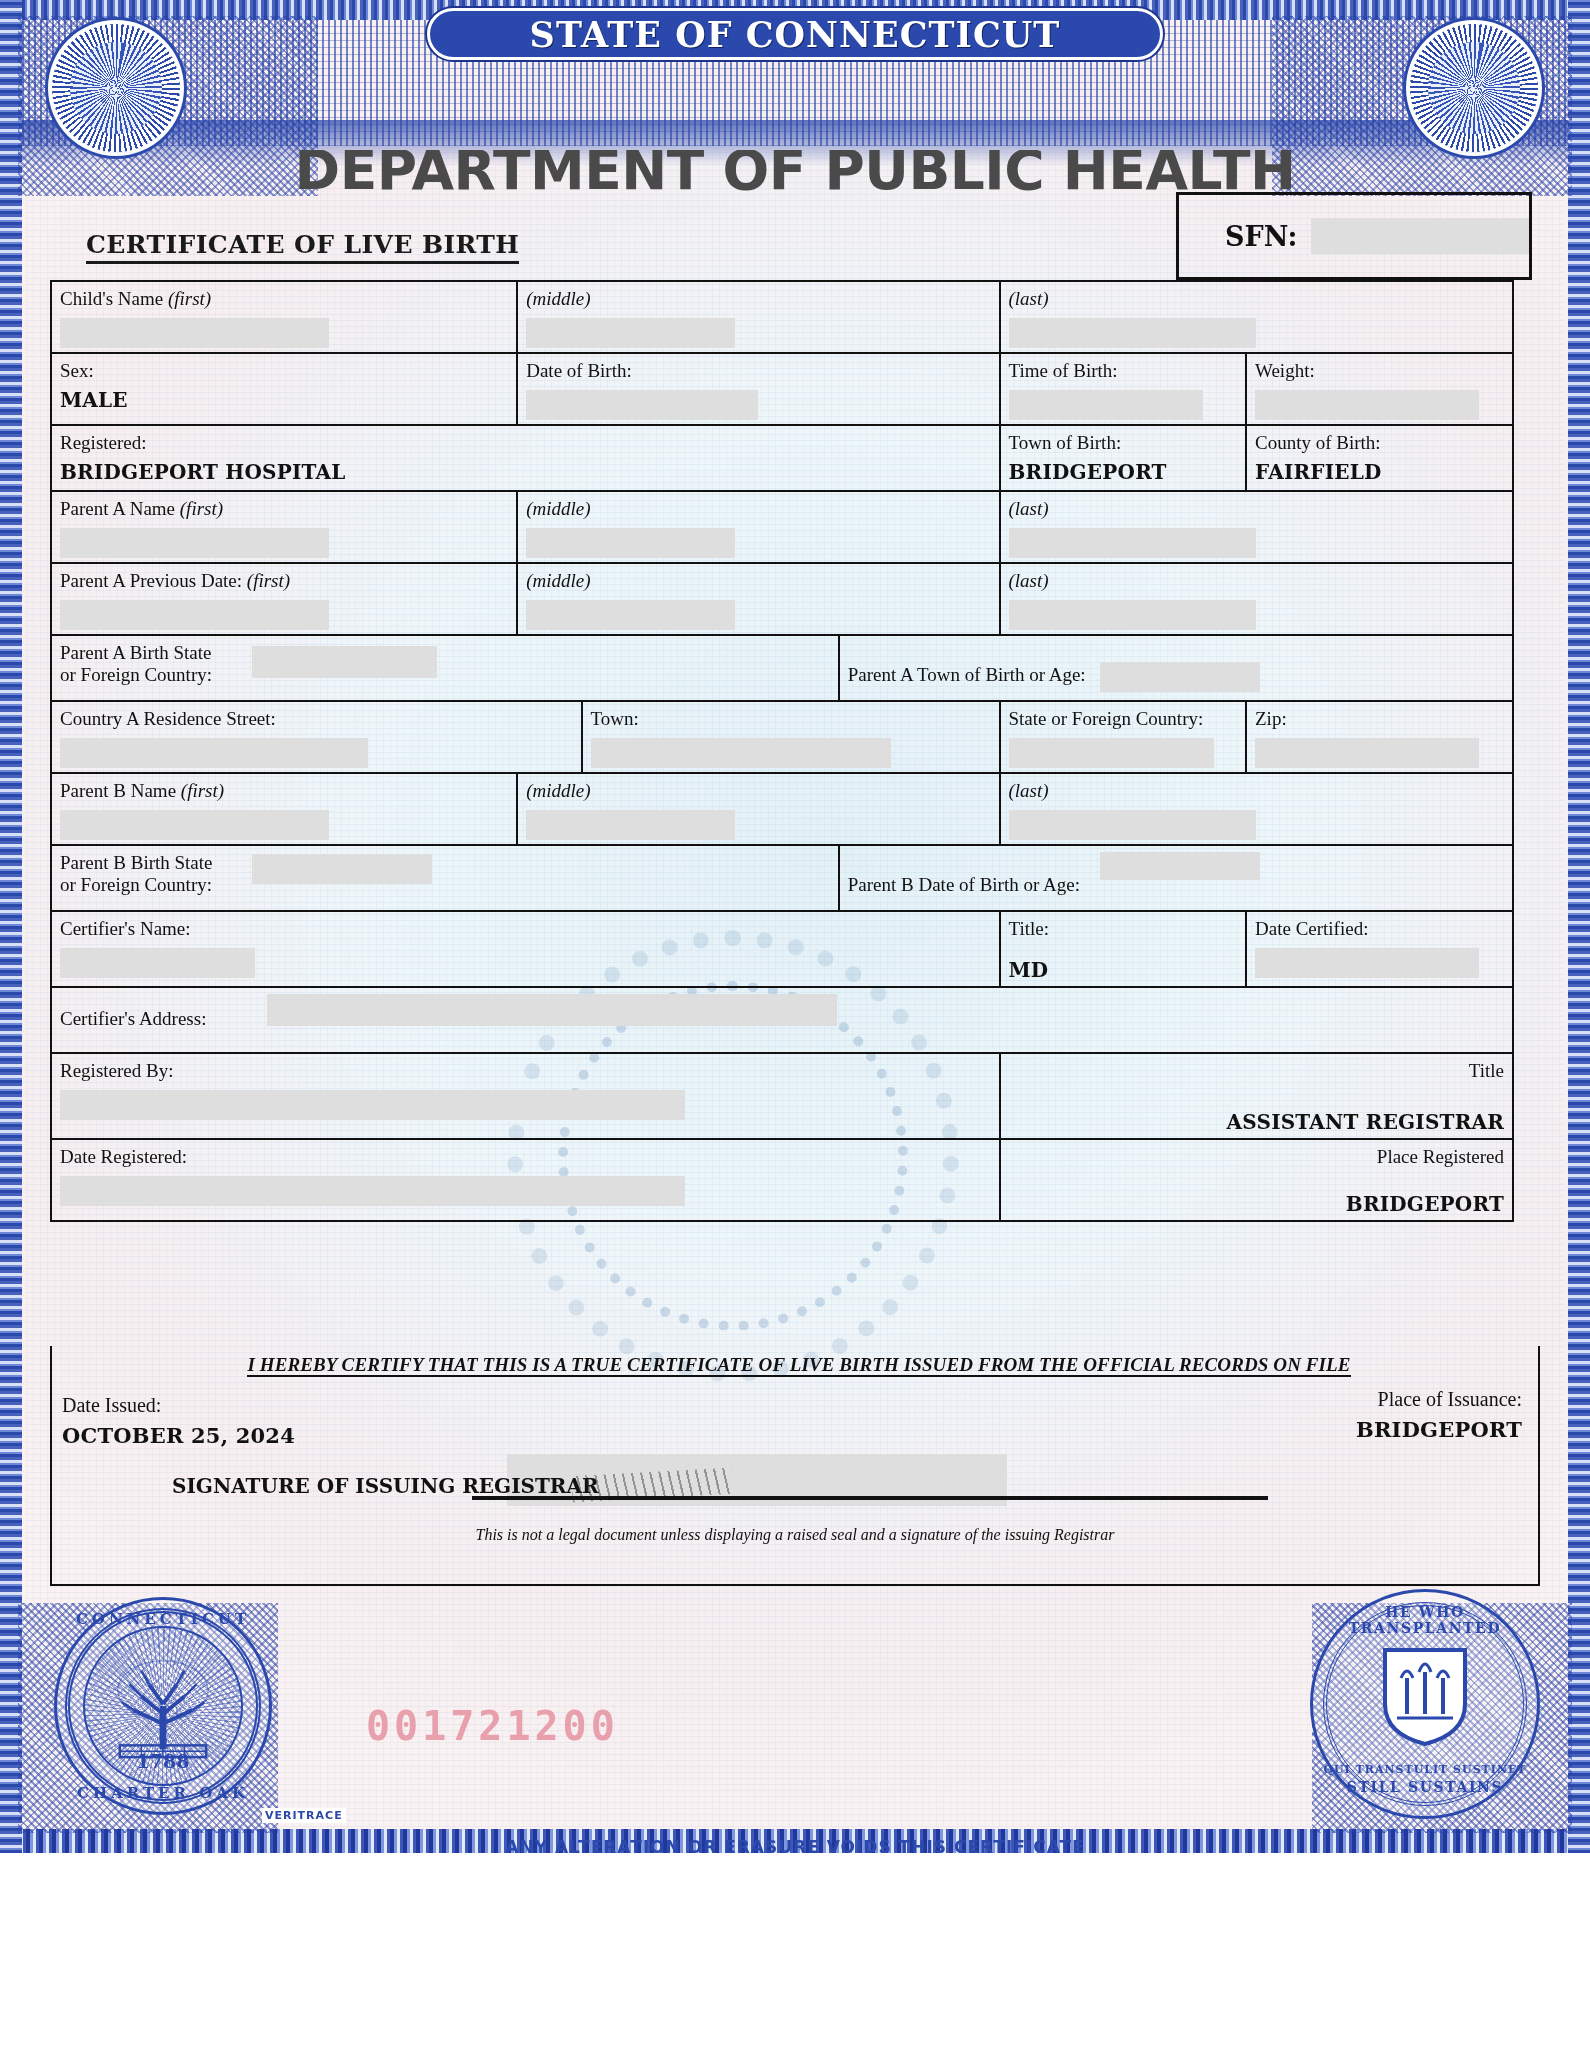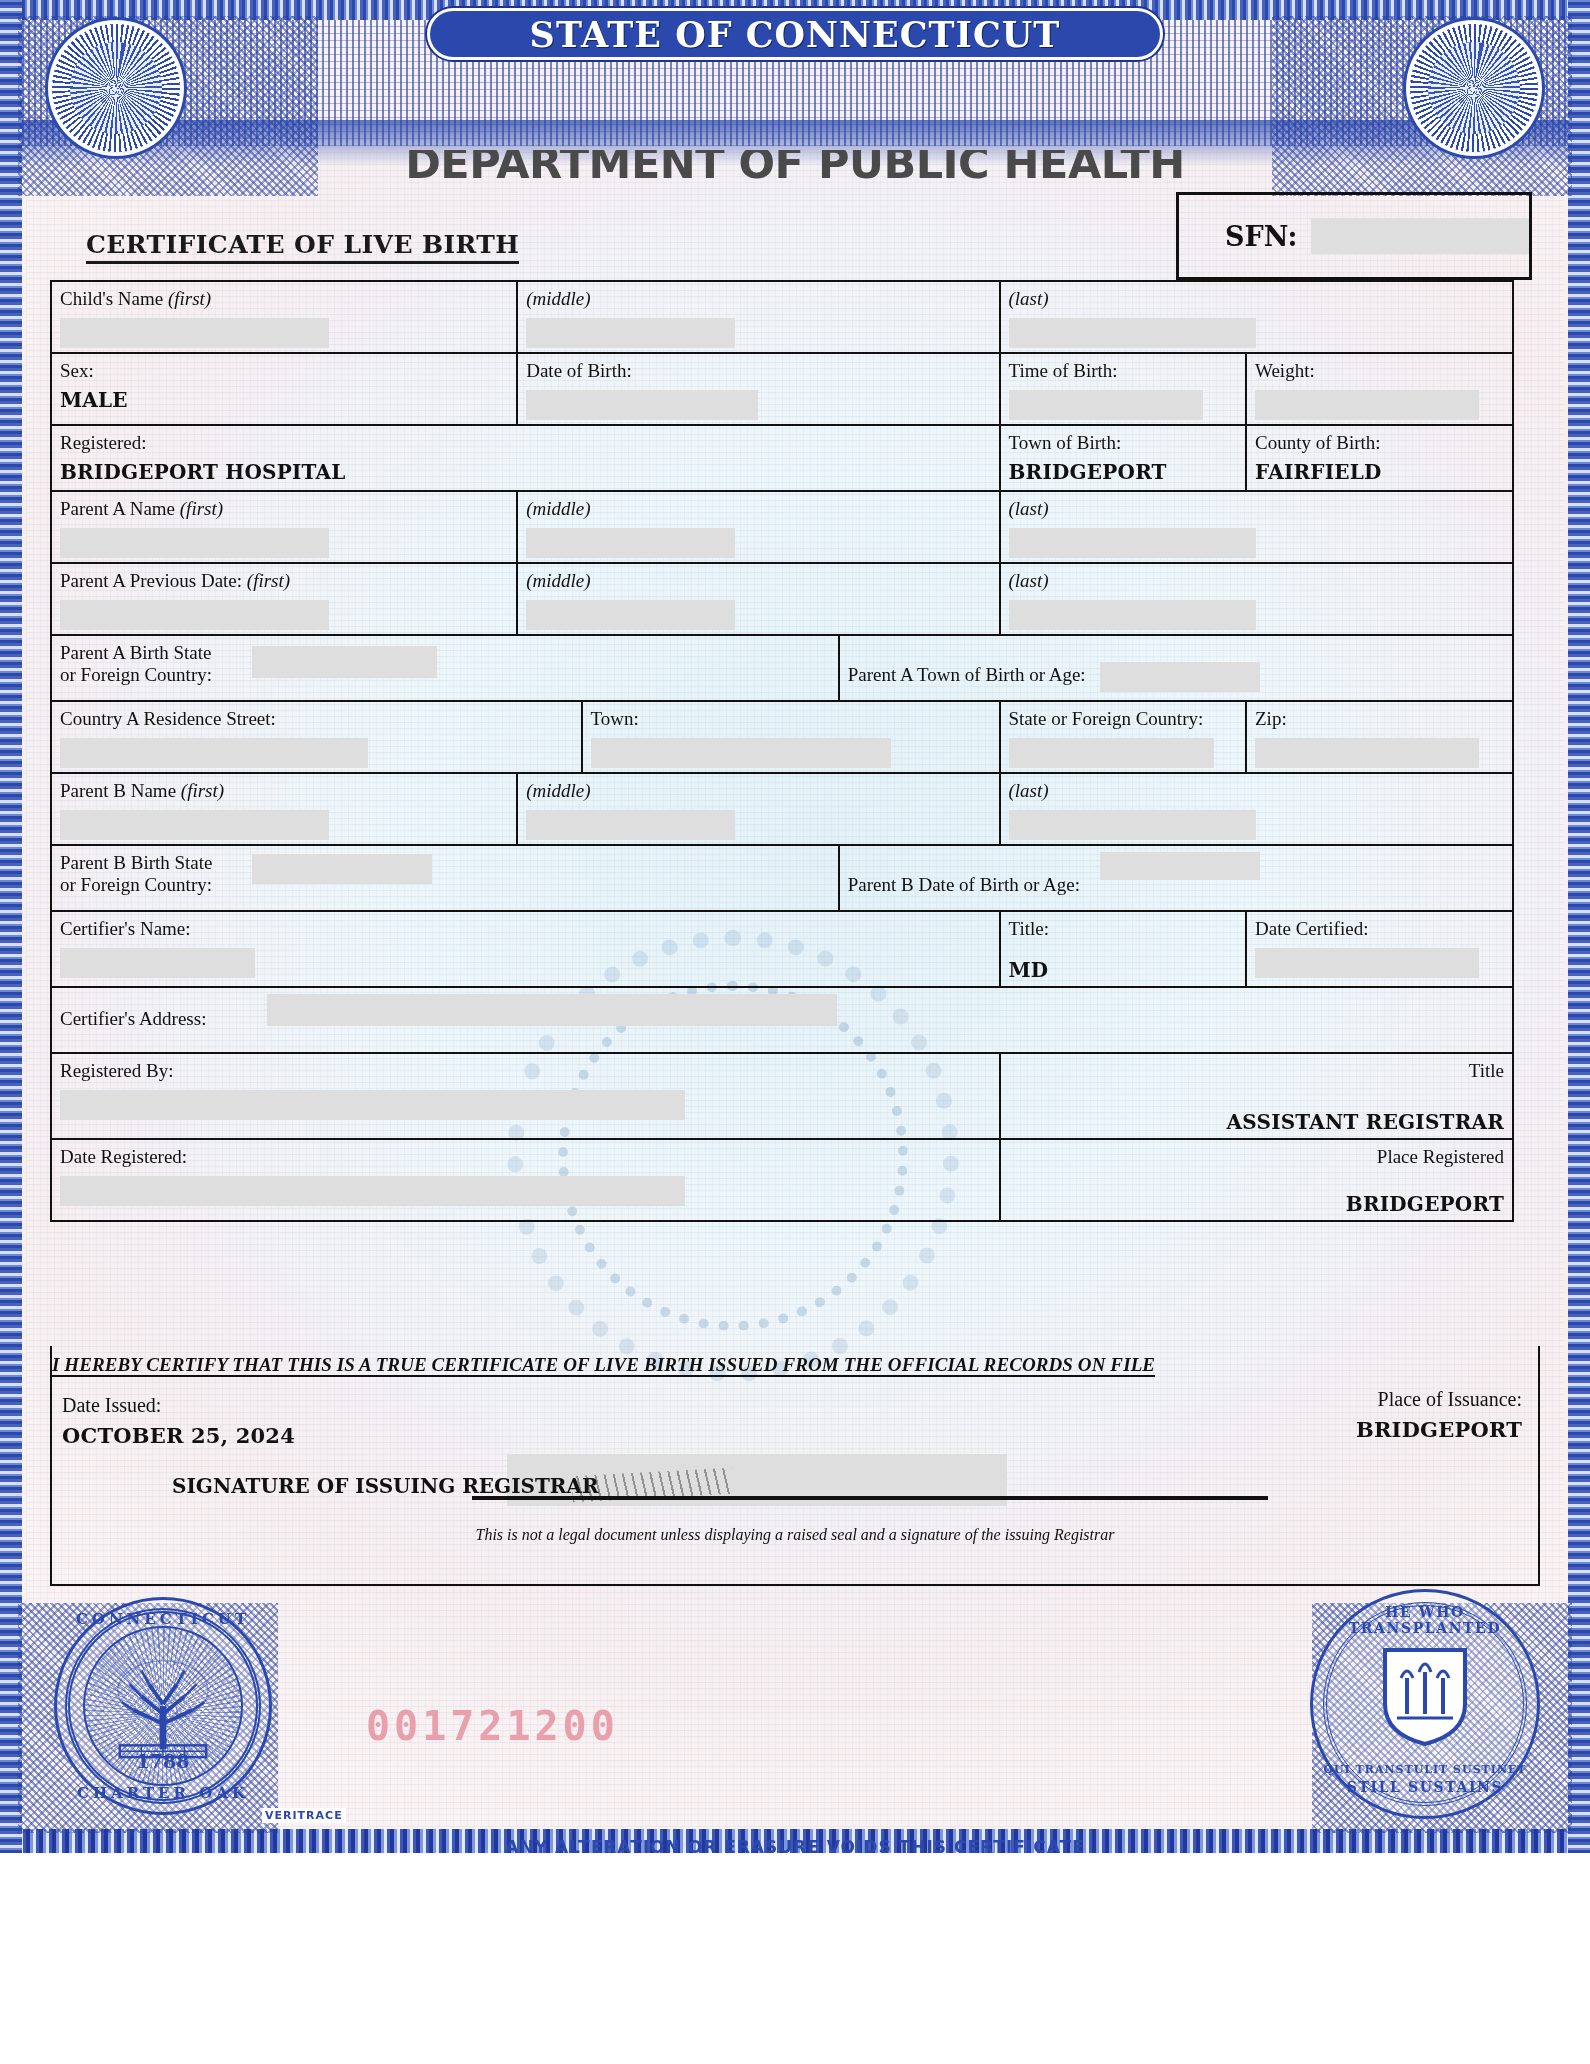--- a/index.html
+++ b/index.html
@@ -64,21 +64,21 @@
   .watermark{position:absolute;inset:0;pointer-events:none;opacity:.30;
      background-image:
        repeating-linear-gradient(0deg,rgba(90,140,185,.30) 0 1px,rgba(255,255,255,0) 1px 6px),
        repeating-linear-gradient(90deg,rgba(110,150,195,.22) 0 1px,rgba(255,255,255,0) 1px 7px);}
   .wm-seal{position:absolute;left:46%;top:60%;width:420px;height:420px;transform:translate(-50%,-50%);
      border-radius:50%;border:16px dotted rgba(110,150,190,.35);opacity:.55;}
   .wm-seal2{position:absolute;left:46%;top:60%;width:330px;height:330px;transform:translate(-50%,-50%);
      border-radius:50%;border:10px dotted rgba(110,150,190,.3);}
 
   .dept{position:absolute;left:0;right:0;top:-12px;text-align:center;}
-  .dept span{font-family:"DejaVu Sans",sans-serif;font-weight:bold;font-size:43px;color:#4a4a4a;
+  .dept span{font-family:"DejaVu Sans",sans-serif;font-weight:bold;font-size:55px;color:#4a4a4a;
      letter-spacing:-.5px;margin-top:40px;}
 
   .colb{position:absolute;left:60px;top:80px;}
   .colb .ttl{font-family:"DejaVu Serif",serif;font-weight:bold;font-size:25px;color:#1a1a1a;
      border-bottom:3px solid #1a1a1a;padding-bottom:2px;letter-spacing:.4px;}
 
   .sfnbox{position:absolute;right:32px;top:42px;width:350px;height:82px;border:3px solid #111;
      display:flex;align-items:center;}
   .sfnlabel{font-family:"DejaVu Serif",serif;font-weight:bold;font-size:27px;margin-left:46px;color:#111;}
   .redact{background:#dedede;display:inline-block;}
@@ -97,21 +97,21 @@
   .rd.w60{width:60%;} .rd.w75{width:75%;} .rd.w85{width:85%;} .rd.w50{width:50%;}
   .rd.w90{width:90%;} .rd.w45{width:45%;}
   .rd.inl{display:inline-block;height:26px;vertical-align:middle;margin:0 0 0 10px;}
   .tall{height:84px;}
   .right{text-align:right;}
   .val.right{text-align:right;}
 
   
   .certblock{position:absolute;left:24px;right:24px;top:1196px;border:2px solid #111;border-top:none;
      height:238px;}
-  .certline{padding-top:8px;}
+  .certline{text-align:center;padding-top:8px;margin-left:8px;}
   .certline span{font-family:"Liberation Serif",serif;font-style:italic;font-weight:bold;font-size:19px;
      color:#111;border-bottom:2px solid #111;letter-spacing:.1px;}
   .di{position:absolute;left:10px;top:48px;}
   .di .lbl{font-size:20px;}
   .di .val{font-size:21px;}
   .poi{position:absolute;right:16px;top:42px;text-align:right;}
   .poi .lbl{font-size:20px;}
   .poi .val{font-size:21px;}
   .sigrow{position:absolute;left:120px;top:128px;right:60px;}
   .sigrow .sl{font-family:"DejaVu Serif",serif;font-weight:bold;font-size:20px;color:#111;

